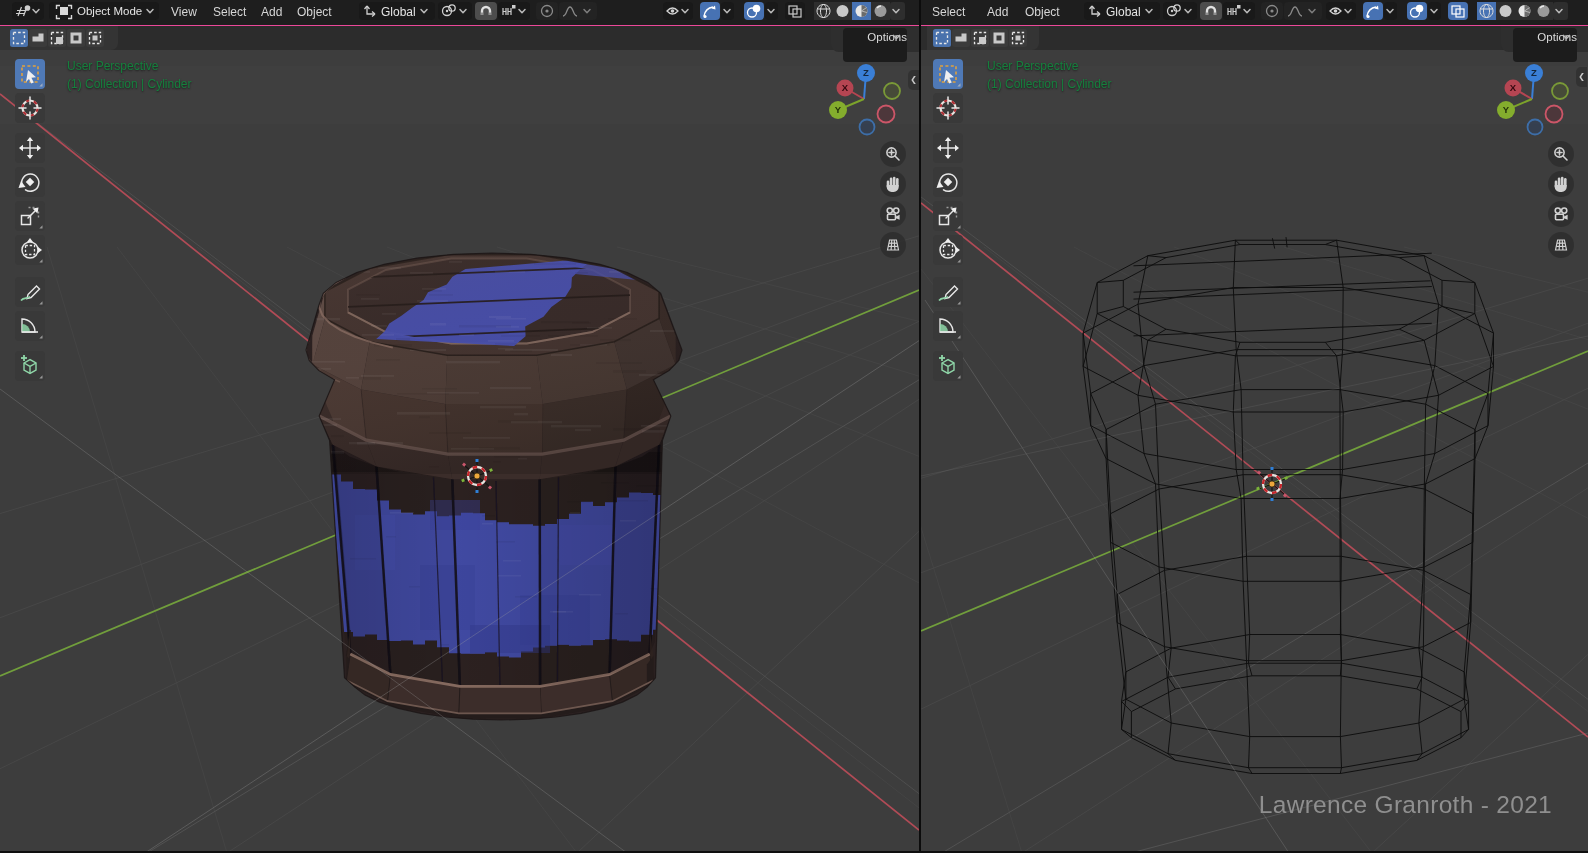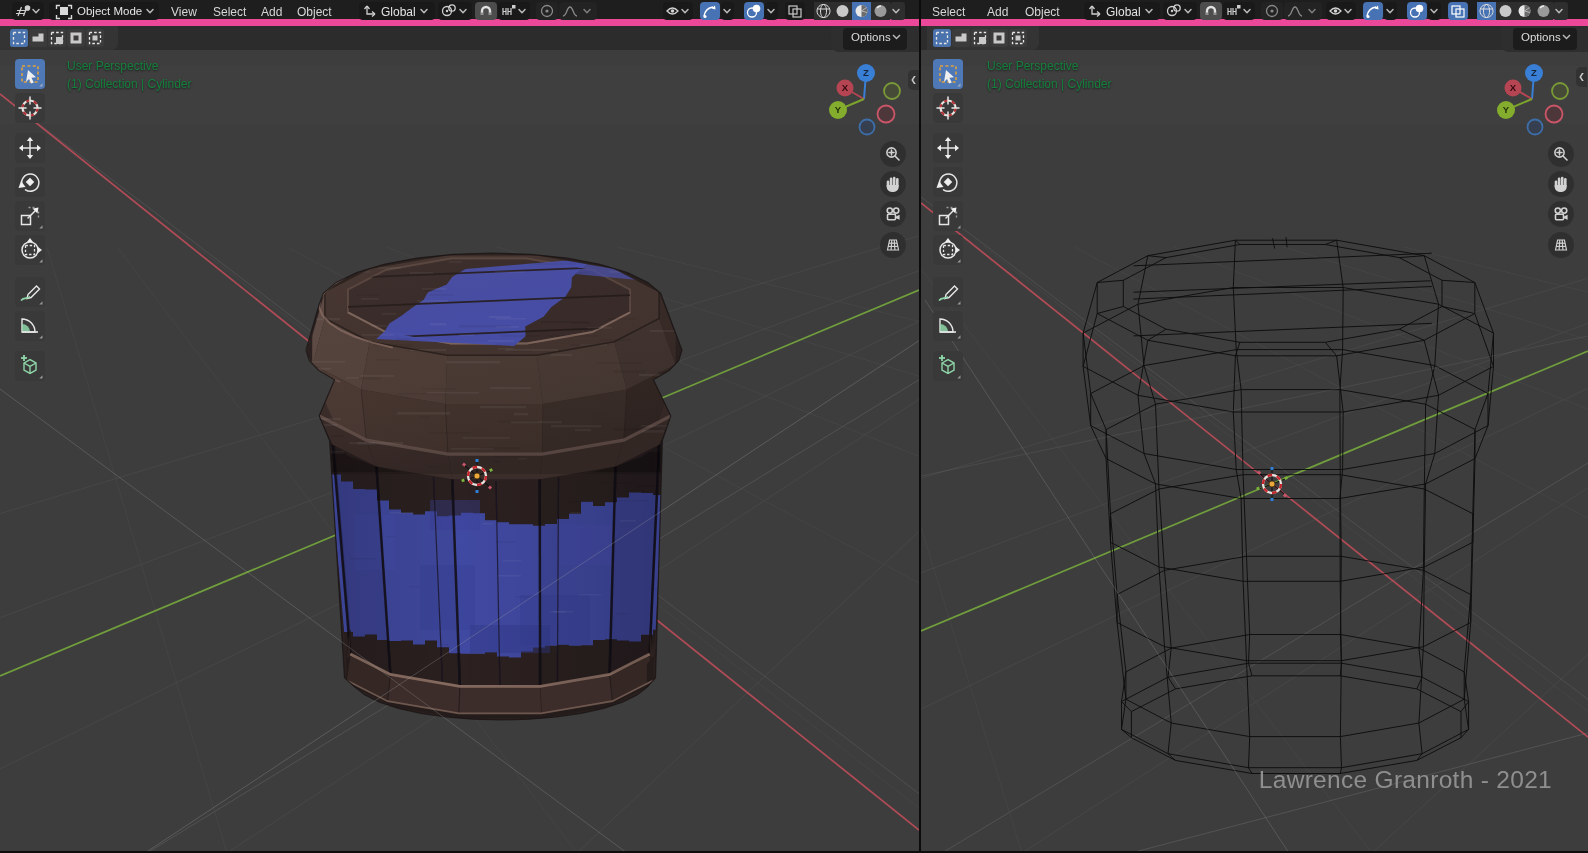--- a/index.html
+++ b/index.html
@@ -1,20 +1,20 @@
 <!DOCTYPE html>
 <html><head><meta charset="utf-8"><style>
 *{margin:0;padding:0;box-sizing:border-box}
 html,body{width:1588px;height:853px;overflow:hidden;background:#101010;font-family:"Liberation Sans",sans-serif}
 .vp{position:absolute;top:0;height:851px;overflow:hidden}
-.hdr{position:absolute;left:0;top:0;width:100%;height:26px;background:#1e1e1e;border-bottom:7px solid #ec4899}
+.hdr{position:absolute;left:0;top:0;width:100%;height:26px;background:#1e1e1e;border-bottom:1px solid #ec4899}
 .row2{position:absolute;left:0;top:26px;width:100%;height:24px;background:#2c2c2c}
 .panelL{position:absolute;left:0;top:26px;width:118px;height:24px;background:#343434;border-radius:0 0 7px 0}
 .opttab{position:absolute;top:26px;width:88px;height:26px;background:#2e2e2e;border-radius:0 0 0 8px}
-.optbtn{position:absolute;top:2px;left:12px;width:64px;height:22px;background:#1c1c1c;border-radius:4px;color:#dcdcdc;font-size:11.5px;line-height:19px;text-align:left;padding-left:8px}
+.optbtn{position:absolute;top:2px;left:12px;width:64px;height:34px;background:#1c1c1c;border-radius:4px;color:#dcdcdc;font-size:11.5px;line-height:19px;text-align:right;}
 .ovtext{position:absolute;color:#15803d;font-size:12px;text-shadow:0 1px 2px rgba(0,0,0,.6)}
 .wm{position:absolute;font-size:24.5px;color:#8f8f8f;letter-spacing:0.3px}
 .ctab{position:absolute;width:11px;height:20px;background:#2f2f2fcc;border-radius:5px 0 0 5px;color:#c9c9c9;font-size:8px;line-height:20px;text-align:center}
 </style></head><body>
 <div class="vp" style="left:0;width:919px">
     <svg width="919" height="853" viewBox="0 0 919 853" xmlns="http://www.w3.org/2000/svg" style="position:absolute;left:0;top:0">
       <rect x="0" y="0" width="919" height="853" fill="#3d3d3d"></rect>
       <rect x="0" y="66" width="919" height="58" fill="#414141" opacity="0.5"></rect>
       <line x1="-223" y1="247" x2="-1123" y2="853" stroke="#444444" stroke-width="1"></line>
       <line x1="-123" y1="247" x2="-623" y2="853" stroke="#444444" stroke-width="1"></line>
@@ -828,14 +828,14 @@
       <polygon points="39.5,86.5 36.3,86.5 39.5,83.3" fill="#c9c9c9" opacity="0.65"></polygon>
       <polygon points="39.5,228.5 36.3,228.5 39.5,225.3" fill="#c9c9c9" opacity="0.65"></polygon>
       <polygon points="39.5,262.5 36.3,262.5 39.5,259.3" fill="#c9c9c9" opacity="0.65"></polygon>
       <polygon points="39.5,304.5 36.3,304.5 39.5,301.3" fill="#c9c9c9" opacity="0.65"></polygon>
       <polygon points="39.5,338.5 36.3,338.5 39.5,335.3" fill="#c9c9c9" opacity="0.65"></polygon>
       <polygon points="39.5,378.5 36.3,378.5 39.5,375.3" fill="#c9c9c9" opacity="0.65"></polygon>
     </svg>
     <div class="ovtext" style="left:66px;top:59px">User Perspective</div>
     <div class="ovtext" style="left:66px;top:77px">(1) Collection | Cylinder</div>
     <div class="ctab" style="left:655px;top:67px">❮</div>
-    <div class="wm" style="right:36px;top:766px">Lawrence Granroth - 2021</div>
+    <div class="wm" style="right:36px;top:791px">Lawrence Granroth - 2021</div>
   </div>
 <div style="position:absolute;left:0;top:851px;width:1588px;height:2px;background:#0e0e0e"></div>
 </body></html>

